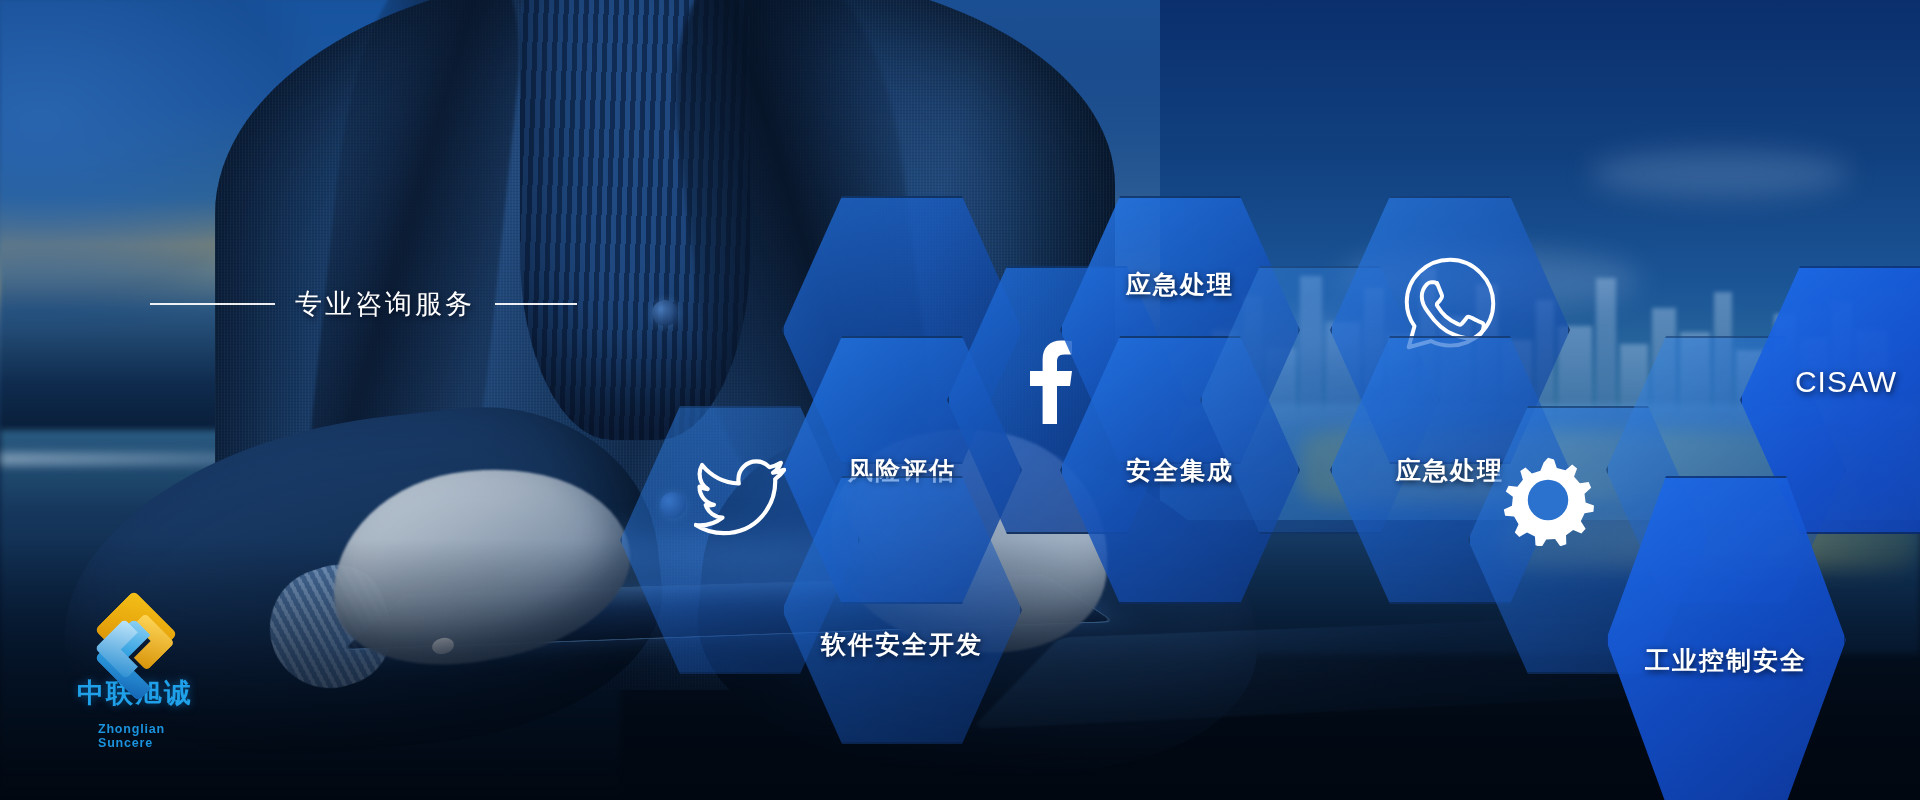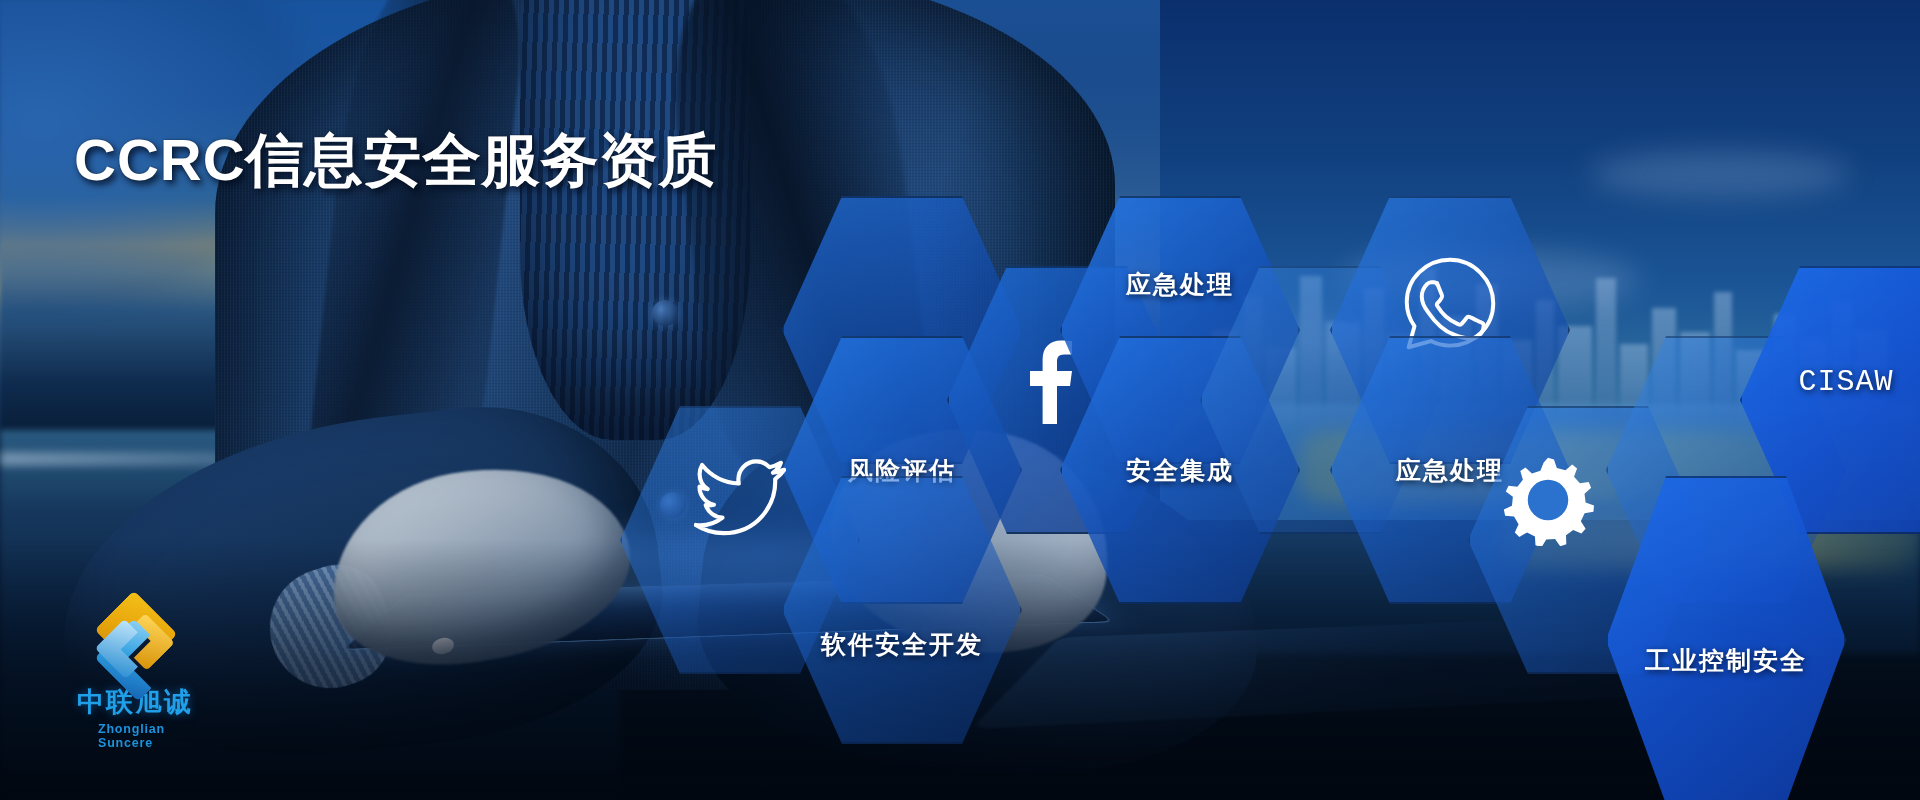--- a/index.html
+++ b/index.html
@@ -200,21 +200,21 @@
     font-size:25px; font-weight:bold; color:#fff; letter-spacing:2px;
     white-space:nowrap; text-shadow:1px 2px 6px rgba(0,12,30,.85);
     pointer-events:none;
   }
   .hex .hexlabel.en{ font-weight:normal; font-size:30px; letter-spacing:1px; }
   .hex-icon{ position:absolute; pointer-events:none; }
 
   
   .logo{
     position:absolute; left:55px; top:600px; width:160px; height:150px;
-    display:flex; flex-direction:column; align-items:center; gap:2px;
+    display:flex; flex-direction:column; align-items:center; gap:11px;
   }
   .logo-mark{ position:relative; width:92px; height:90px; }
   .lm-gold{
     position:absolute; left:16px; top:4px; width:62px; height:56px;
     background:linear-gradient(150deg,#f3c018 0%, #e8a70d 45%, #c98205 100%);
     transform:rotate(45deg);
     clip-path:polygon(0 0,100% 0,100% 34%,62% 34%,62% 100%,0 100%);
     border-radius:6px;
   }
   .lm-gold2{
@@ -387,33 +387,37 @@
       </svg>
     </div>
 
     <div class="hex" style="left:1606px;top:336px;width:240px;height:268px;
          background:linear-gradient(140deg, rgba(58,140,232,.55), rgba(30,94,190,.50) 55%, rgba(18,64,144,.48));
          box-shadow:inset 0 0 0 2px rgba(9,26,52,.4);"></div>
 
     <div class="hex" style="left:1740px;top:266px;width:240px;height:268px;
          background:linear-gradient(140deg, rgba(30,110,235,.95), rgba(18,78,205,.92) 55%, rgba(14,60,170,.9));
          box-shadow:inset 0 0 0 2px rgba(9,26,52,.55);">
-      <span class="hexlabel en" style="transform:translate(-14px,-18px);font-family:Liberation Mono, monospace;">CISAW</span>
+      <span class="hexlabel en" style="transform:translate(-14px,-18px);">CISAW</span>
     </div>
 
     <div class="hex" style="left:1606px;top:476px;width:240px;height:328px;
          background:linear-gradient(140deg, rgba(30,108,232,.95), rgba(18,78,202,.92) 55%, rgba(14,60,168,.9));
          box-shadow:inset 0 0 0 2px rgba(9,26,52,.55);">
       <span class="hexlabel" style="transform:translateY(20px);">工业控制安全</span>
     </div>
 
   </div>
 
-  <div class="title">CCRC信息安全服务资质</div>
-
+
+  <div class="subtitle-row">
+    <span class="rule"></span>
+    <span class="subtitle">专业咨询服务</span>
+    <span class="rule short"></span>
+  </div>
 
   <div class="logo">
     <div class="logo-mark">
       <div class="lm-gold"></div>
       <div class="lm-gold2"></div>
       <div class="lm-blue"></div>
       <div class="lm-blue2"></div>
     </div>
     <div class="logo-cn">中联旭诚</div>
     <div class="logo-en">Zhonglian Suncere</div>

